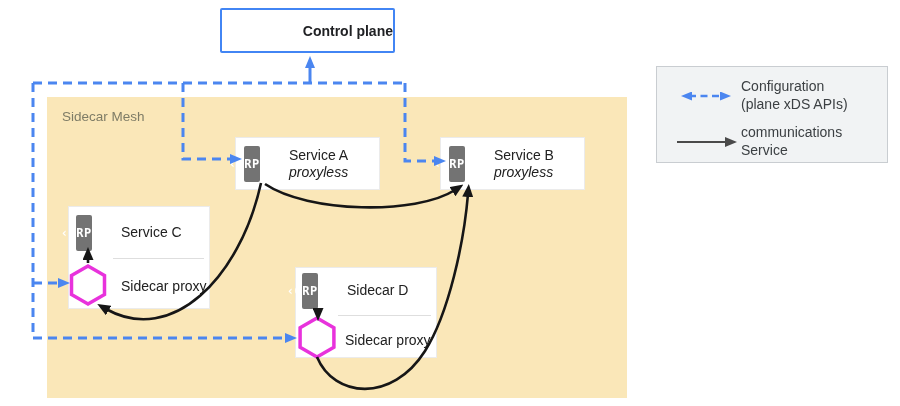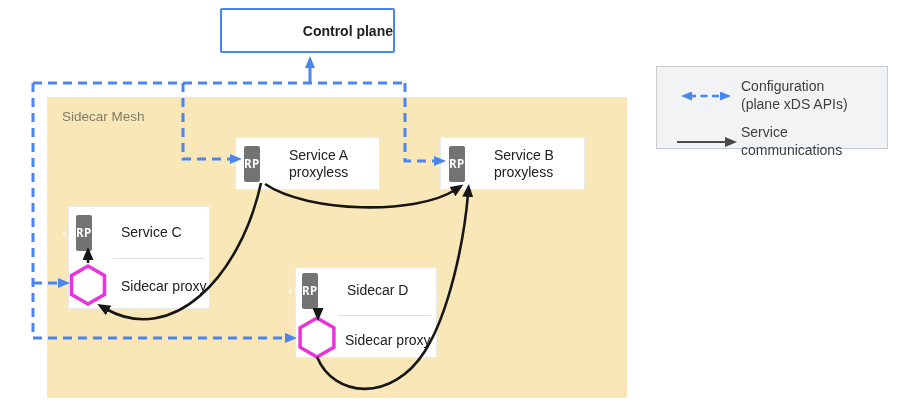--- a/index.html
+++ b/index.html
@@ -18,24 +18,24 @@
   
   .card{background:#ffffff;border:1px solid #ebebeb;box-sizing:border-box;}
   .card-a{left:235px;top:137px;width:145px;height:53px;}
   .card-b{left:440px;top:137px;width:145px;height:53px;}
   .card-c{left:68px;top:206px;width:142px;height:103px;}
   .card-d{left:295px;top:267px;width:142px;height:91px;}
   .grpc{width:16px;height:36px;background:#737373;border-radius:2px;display:flex;
         align-items:center;justify-content:center;color:#fff;font-weight:bold;
         font-size:12px;letter-spacing:.5px;font-family:"DejaVu Sans Mono",monospace;}
   .svc-name{font-size:14px;color:#212121;white-space:nowrap;}
-  .svc-mode{font-size:14px;color:#212121;white-space:nowrap;}
+  .svc-mode{font-size:14px;font-style:italic;color:#212121;white-space:nowrap;}
   .divider{height:1px;background:#dedede;}
   
-  .legend{left:656px;top:66px;width:232px;height:83px;background:#f1f3f4;
+  .legend{left:656px;top:66px;width:232px;height:97px;background:#f1f3f4;
           border:1px solid #c9cdd1;box-sizing:border-box;}
   .leg-text{font-size:14px;line-height:18px;color:#3c4043;white-space:nowrap;}
   
   .overlay{left:0;top:0;width:900px;height:406px;pointer-events:none;}
 </style>
 </head>
 <body>
 
 <div class="canvas">
 
@@ -99,22 +99,22 @@
     </div>
     <svg class="abs" style="left:18px;top:69px;" width="66" height="12">
       <defs>
         <marker id="lk" markerUnits="userSpaceOnUse" markerWidth="12" markerHeight="10" refX="4" refY="5" orient="auto">
           <path d="M0,0 L12,5 L0,10 Z" fill="#4a4a4a"></path>
         </marker>
       </defs>
       <line x1="2" y1="6" x2="54" y2="6" stroke="#4a4a4a" stroke-width="2.2" marker-end="url(#lk)"></line>
     </svg>
     <div class="abs leg-text" style="left:84px;top:56px;">
+      <div>communications</div>
       <div>Service</div>
-      <div>communications</div>
     </div>
   </div>
 
   <svg class="abs overlay" viewBox="0 0 900 406">
     <defs>
       <marker id="ab" markerUnits="userSpaceOnUse" markerWidth="12" markerHeight="10" refX="2" refY="5" orient="auto">
         <path d="M0,0 L12,5 L0,10 Z" fill="#4b86f0"></path>
       </marker>
       <marker id="ak" markerUnits="userSpaceOnUse" markerWidth="13" markerHeight="11" refX="3" refY="5.5" orient="auto">
         <path d="M0,0 L13,5.5 L0,11 Z" fill="#161616"></path>

